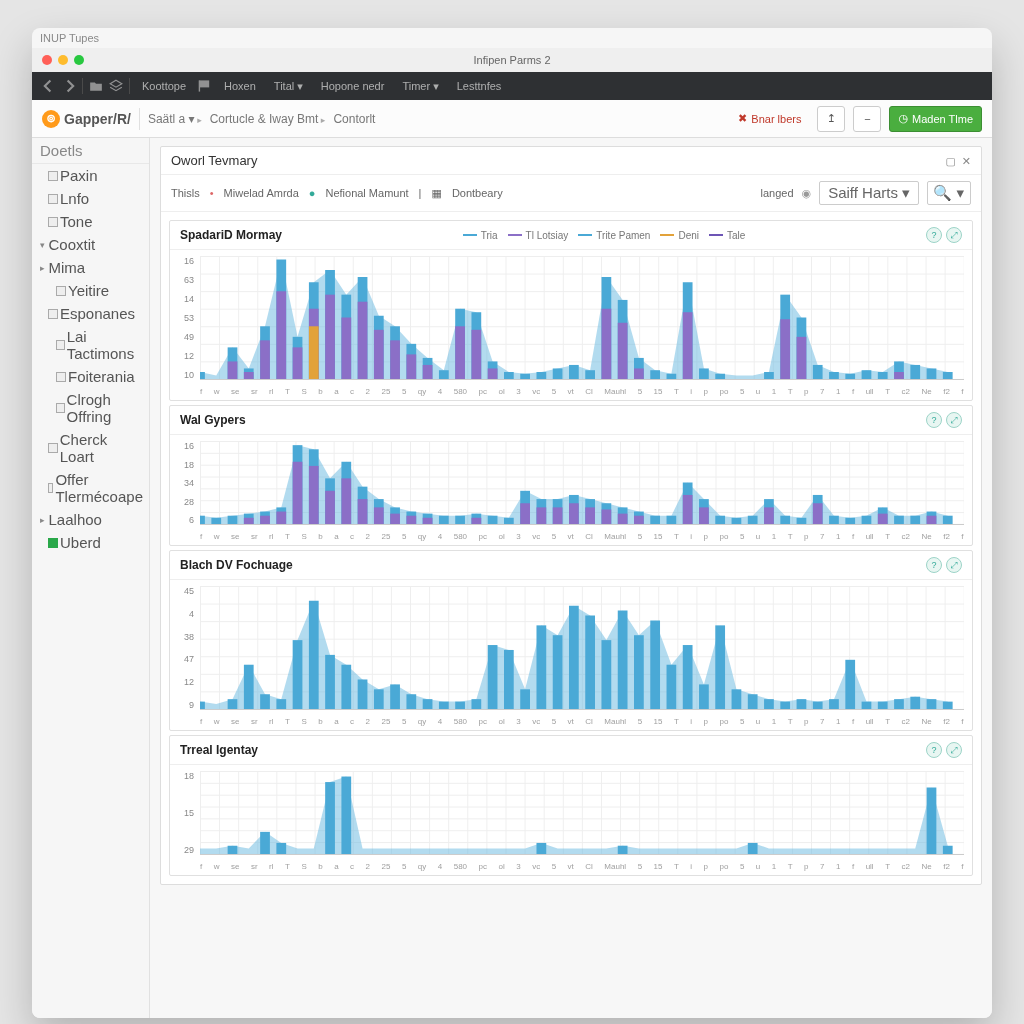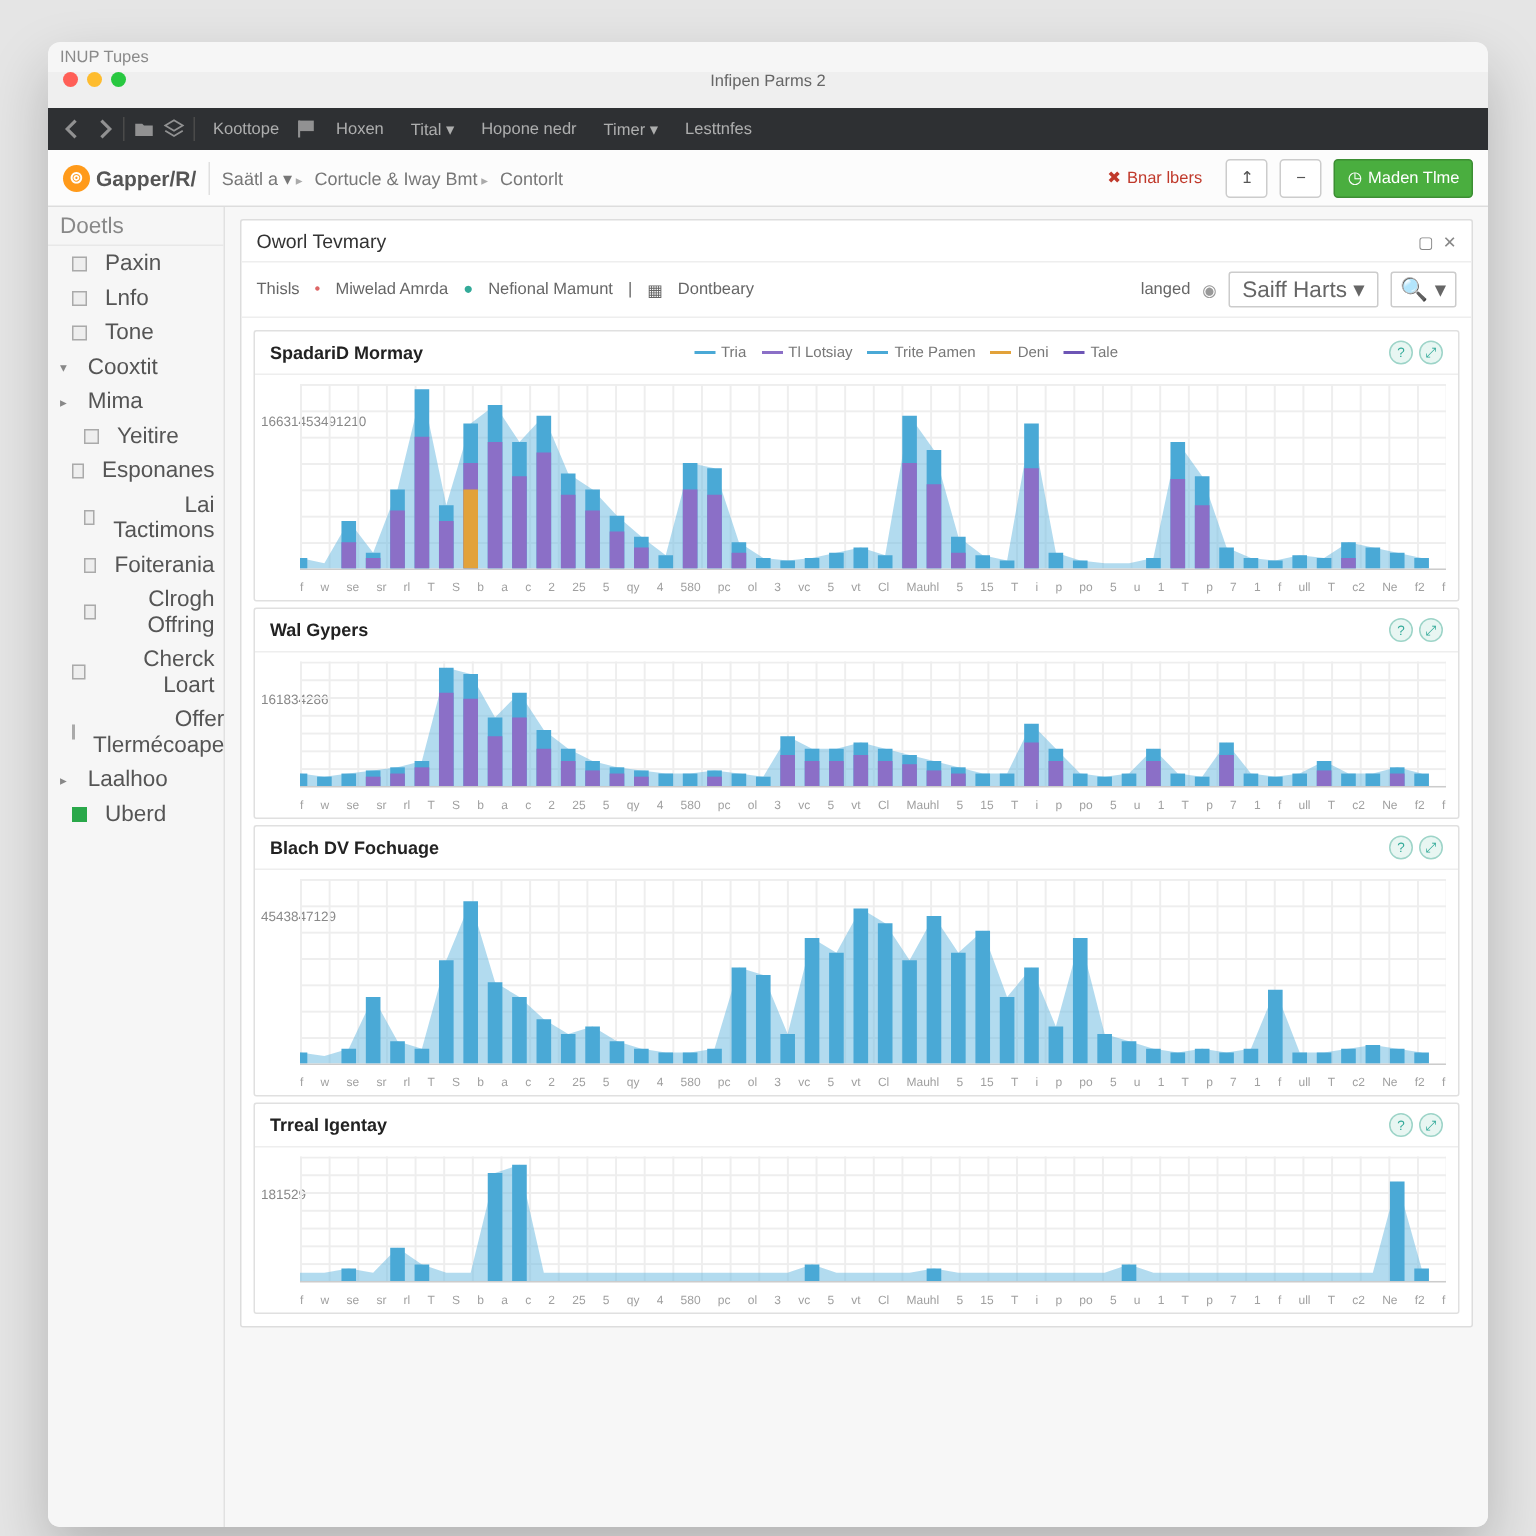--- a/index.html
+++ b/index.html
@@ -23,20 +23,21 @@
   }
   .tabstrip {
     font-size: 11px;
     color: #8a8a8a;
     padding: 4px 8px;
   }
   .titlebar {
     height: 24px;
     background: #efefef;
     display: flex;
+    align-items: center;
     position: relative;
   }
   .traffic { display:flex; gap:6px; padding-left:10px; }
   .dot { width:10px; height:10px; border-radius:50%; }
   .dot.red{background:#ff5f57;} .dot.yellow{background:#febc2e;} .dot.green{background:#28c840;}
   .titlebar .title { position:absolute; left:0; right:0; text-align:center; font-size:11px; color:#666; pointer-events:none;}
   .menubar {
     height: 28px;
     background: #2e3033;
     display:flex; align-items:center;
@@ -68,21 +69,21 @@
 
   .body { display:flex; min-height: 880px; }
   .sidebar {
     width: 118px;
     background:#f6f6f6;
     border-right:1px solid #e1e1e1;
     font-size:15px;
     color:#555;
   }
   .sidebar .shead{ padding:4px 8px; color:#888; border-bottom:1px solid #e8e8e8;}
-  .sidebar .sitem{ display:flex; align-items:center; gap:12px; padding:3px 6px 3px 16px; cursor:default;text-align:right;}
+  .sidebar .sitem{ display:flex; align-items:center; gap:2px; padding:3px 6px 3px 16px; cursor:default;}
   .sidebar .sitem .sicon{ width:10px; height:10px; display:inline-block; border:1px solid #aaa; background:#eee;}
   .sidebar .sitem.group{ padding-left:8px; font-weight:500;}
   .sidebar .sitem.group:before{ content:"▸"; font-size:9px; color:#888; margin-right:2px;}
   .sidebar .sitem.group.open:before{ content:"▾";}
   .sidebar .sitem .sicon.green{ background:#2aa84a; border-color:#2aa84a;}
   .main {
     flex:1;
     padding: 8px 10px 14px 10px;
     background:#f7f7f7;
   }
@@ -117,22 +118,22 @@
   .chart-head .title{ font-weight:600; color:#222; }
   .chart-head .legend{ display:flex; gap:10px; color:#777; font-size:10px; flex:1; justify-content:center;}
   .legend .li{ display:inline-flex; align-items:center; gap:4px;}
   .legend .sw{ width:14px; height:2px; display:inline-block;}
   .chart-head .tools{ display:flex; gap:4px;}
   .chip{ width:16px; height:16px; border-radius:50%; border:1px solid #9dd4c8; background:#e8f6f2; display:inline-flex; align-items:center; justify-content:center; font-size:9px; color:#3a9;}
   .chart-body{ height:150px; position:relative; padding:6px 8px 4px 30px;}
   .chartbox.short .chart-body{ height:110px; }
   .yaxis{
     position:absolute; left:4px; top:6px; bottom:20px;
-    display:flex; flex-direction:row; justify-content:space-between;
-    font-size:9px; color:#888; text-align:right; width:20px;margin-top:20px;
+    display:flex; flex-direction:column; justify-content:space-between;
+    font-size:9px; color:#888; text-align:right; width:20px;
   }
   .plot{
     position:absolute; left:30px; right:8px; top:6px; bottom:20px;
     background-image:
       linear-gradient(#eee 1px, transparent 1px),
       linear-gradient(90deg, #eee 1px, transparent 1px);
     background-size: 100% 14.28%, 2.5% 100%;
     border-bottom:1px solid #ccc;
   }
   .plot svg{ width:100%; height:100%; display:block; }

